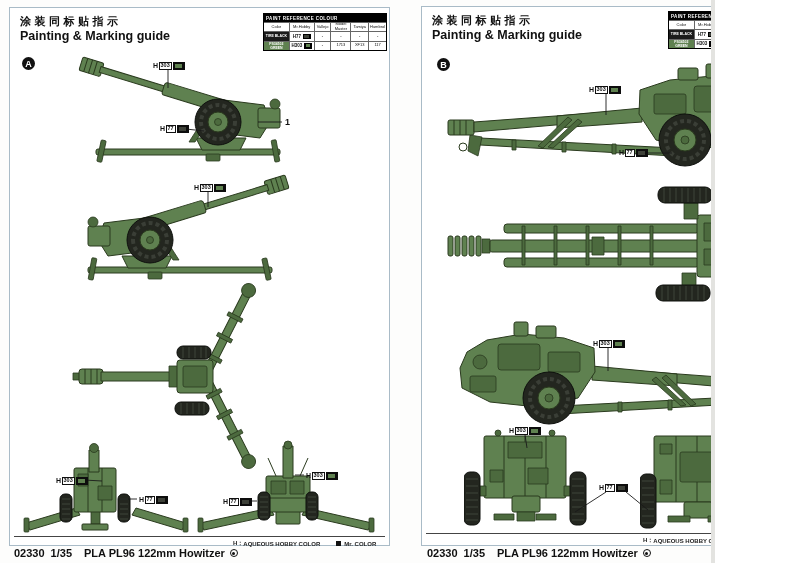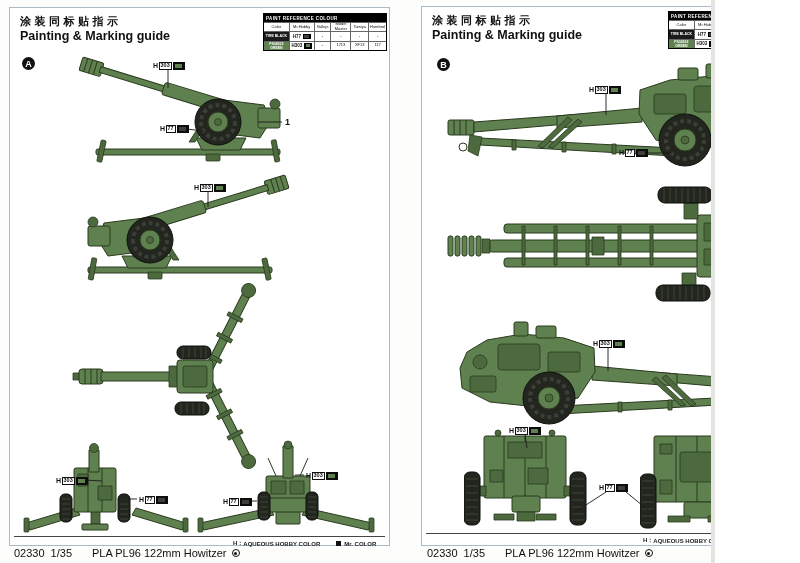--- a/index.html
+++ b/index.html
@@ -52,22 +52,22 @@
   svg .g2{fill:var(--gun-green-dark);stroke:var(--gun-outline);stroke-width:.8;stroke-linejoin:round}
   svg .t{fill:var(--tire-black);stroke:#0e100d;stroke-width:1}
   svg .rimtread{fill:none;stroke:#3a3e36;stroke-width:4;stroke-dasharray:4 3}
   svg .ln{stroke:var(--gun-outline);stroke-width:1;fill:none}
   svg .tread{stroke:#3f443b;stroke-width:1;fill:none}
   
   .rule{position:absolute;height:1px;background:#444}
   .legend{position:absolute;display:flex;align-items:center;font-size:6px;font-weight:bold;color:#222;white-space:nowrap}
   .legend .gap{width:16px}
   .legend .sq{width:5px;height:5px;background:#111;display:inline-block;margin-right:3px}
-  .footer{position:absolute;font-size:11px;font-weight:normal;color:#101010;display:flex;align-items:center;white-space:nowrap}
-  .footer .sp1{margin-right:6px}.footer .sp2{margin-right:20px}
+  .footer{position:absolute;font-size:11px;font-weight:bold;color:#101010;display:flex;align-items:center;white-space:nowrap}
+  .footer .sp1{margin-right:6px}.footer .sp2{margin-right:12px}
   .tm-icon{width:8px;height:8px;border-radius:50%;border:1.6px solid #111;margin-left:5px;
            display:inline-flex;align-items:center;justify-content:center}
   .tm-icon i{width:3px;height:3px;border-radius:50%;background:#111}
 </style>
 </head>
 <body>
 
 <div class="sheet">
 
   <section class="panel panel-a">

